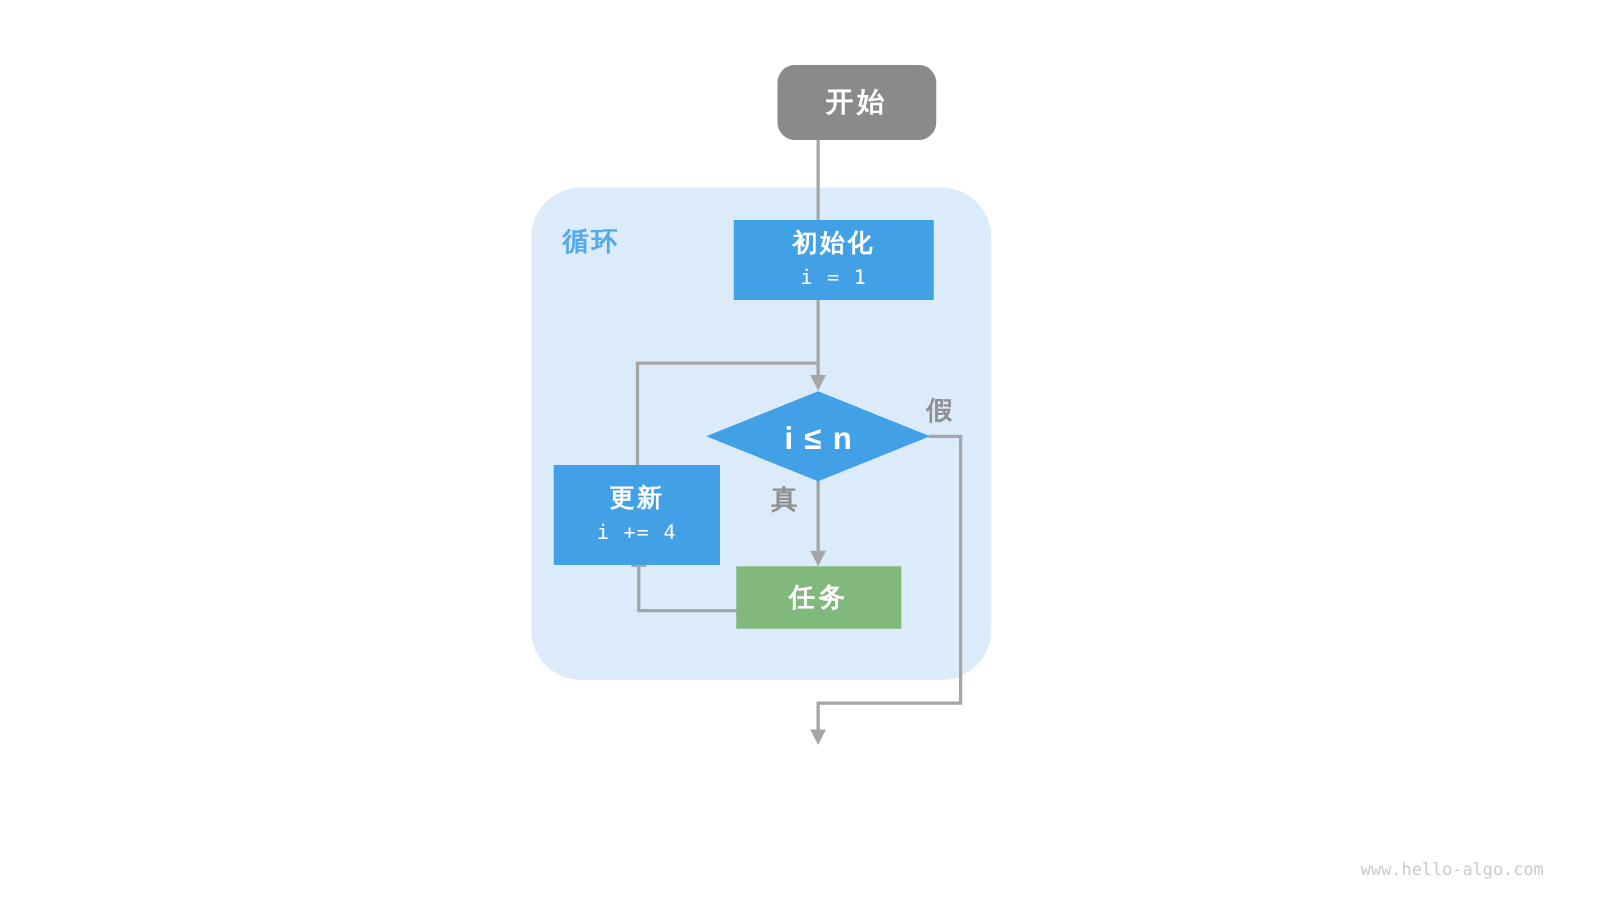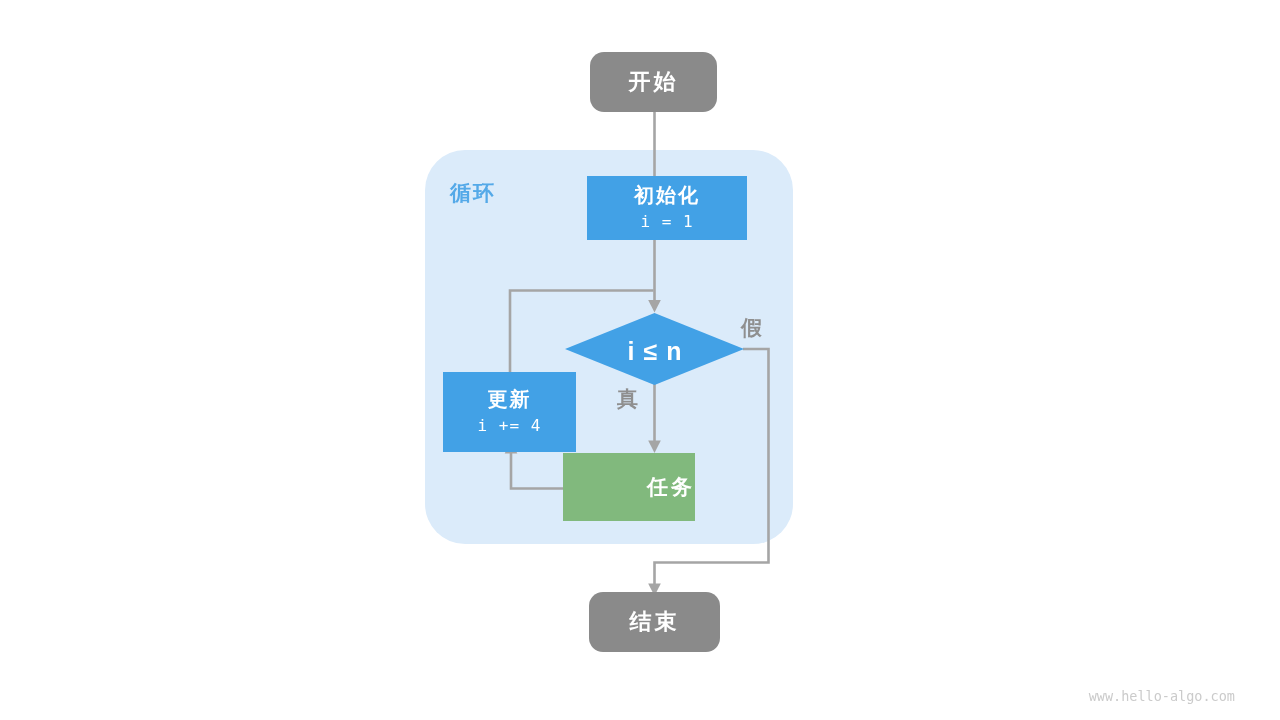--- a/index.html
+++ b/index.html
@@ -59,20 +59,21 @@
     justify-content: center;
     color: #ffffff;
     font-weight: bold;
     text-align: center;
   }
   .terminal {
     background: var(--node-gray);
     border-radius: 14px;
     font-size: 22px;
     letter-spacing: 3px;
+    margin-left: 32px;
   }
   .process { background: var(--box-blue); }
   .process .cn-line { font-size: 20px; letter-spacing: 2px; line-height: 27px; }
   .code-line {
     font-family: "DejaVu Sans Mono", monospace;
     font-size: 16px;
     font-weight: normal;
     letter-spacing: 1px;
     line-height: 25px;
   }
@@ -147,26 +148,23 @@
     <span class="code-line">i = 1</span>
   </div>
 
   <div class="condition-text">i ≤ n</div>
 
   <div class="node process" style="left:443px; top:372px; width:133px; height:80px;">
     <span class="cn-line">更新</span>
     <span class="code-line">i += 4</span>
   </div>
 
-  <div class="node task" style="left:563px; top:453px; width:132px; height:68px;align-items:flex-end;">
+  <div class="node task" style="left:589px; top:453px; width:132px; height:50px;">
     <span>任务</span>
   </div>
 
-  <div class="node terminal" style="left:589px; top:592px; width:131px; height:60px;">
-    <span>结束</span>
-  </div>
 
   <div class="branch-label branch-true">真</div>
   <div class="branch-label branch-false">假</div>
 
   <div class="watermark">www.hello-algo.com</div>
 
 </div>
 
 </body></html>

